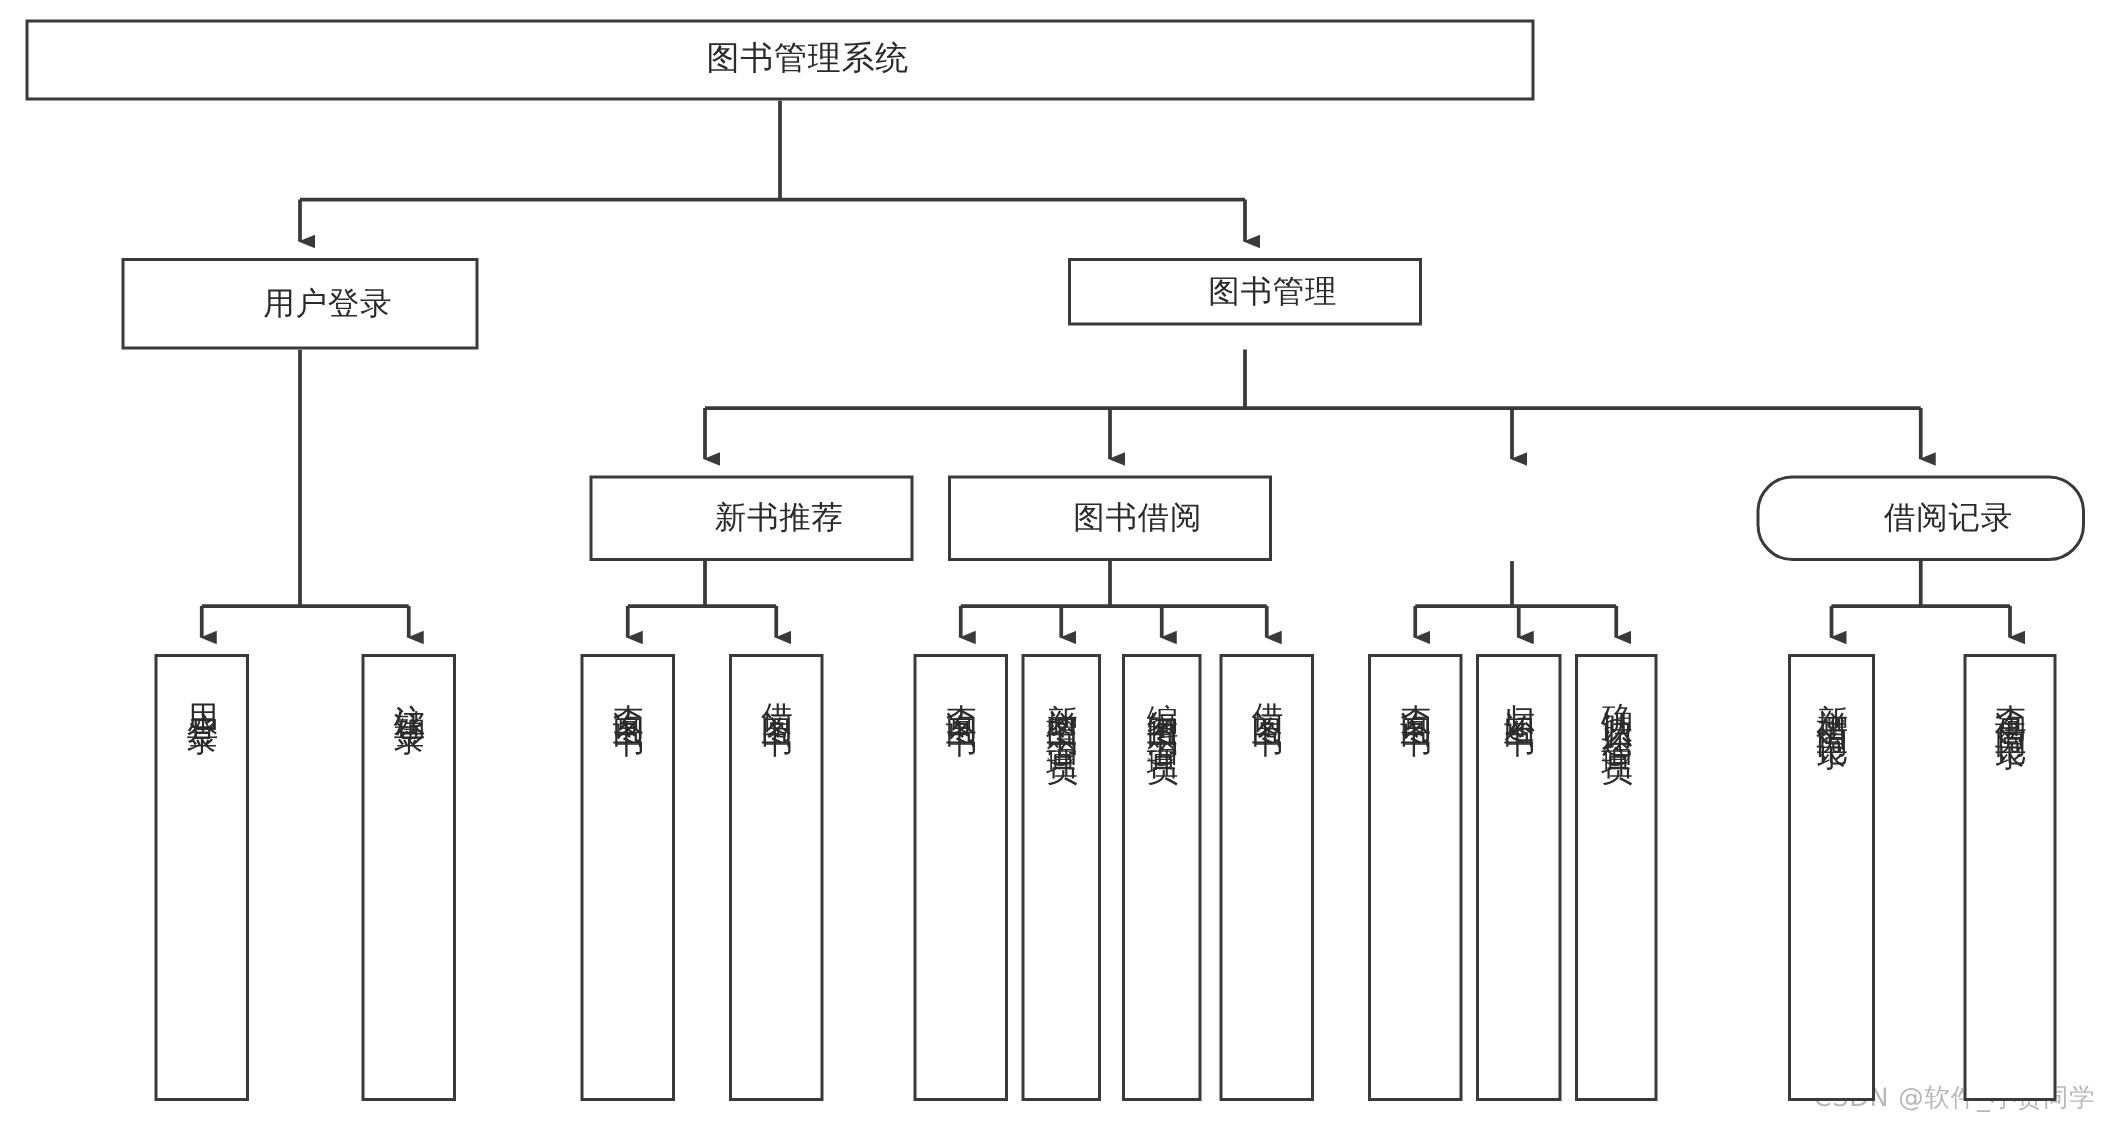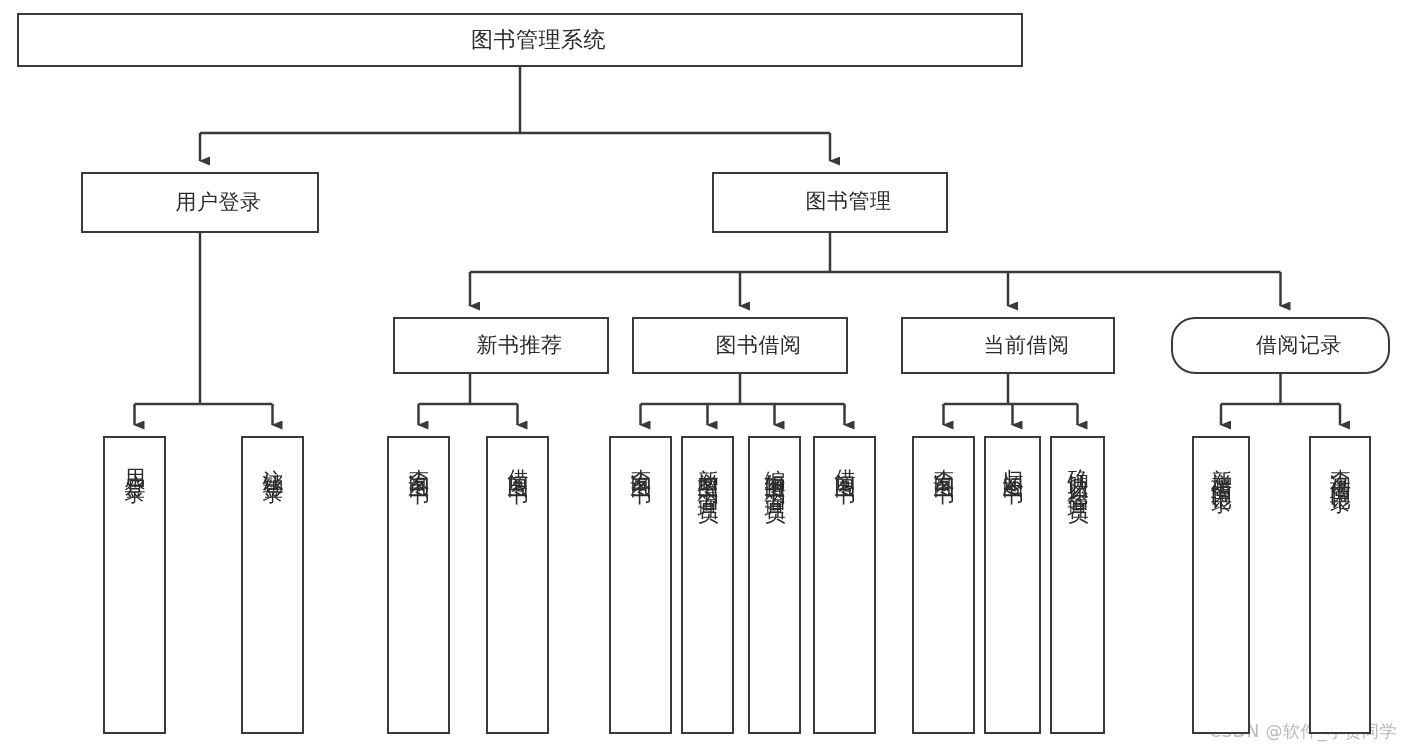--- a/index.html
+++ b/index.html
@@ -122,31 +122,28 @@
       </g>
   </svg>
 
   <div class="watermark">CSDN @软件_小贺同学</div>
 <div class="node h root" style="left: 17px; top: 13px; width: 1006px; height: 54px;">
       <span>图书管理系统</span>
     </div>
     <div class="node h" style="left: 81px; top: 172px; width: 238px; height: 61px;">
       <span>用户登录</span>
     </div>
-    <div class="node h" style="left: 712px; top: 172px; width: 236px; height: 61px; font-family: Liberation Mono, monospace;">
+    <div class="node h" style="left: 712px; top: 172px; width: 236px; height: 45px;">
       <span>图书管理</span>
     </div>
     <div class="node h" style="left: 362px; top: 317px; width: 216px; height: 57px; margin-left: 31px;">
       <span>新书推荐</span>
     </div>
     <div class="node h" style="left: 632px; top: 317px; width: 216px; height: 57px;">
       <span>图书借阅</span>
-    </div>
-    <div class="node h" style="left: 901px; top: 317px; width: 214px; height: 57px;">
-      <span>当前借阅</span>
     </div>
     <div class="node h" style="left: 1171px; top: 317px; width: 219px; height: 57px; border-radius: 24px;">
       <span>借阅记录</span>
     </div>
     <div class="node v" style="left: 103px; top: 436px; width: 63px; height: 298px;">
       <span class="vtext">用户登录</span>
     </div>
     <div class="node v" style="left: 241px; top: 436px; width: 63px; height: 298px;">
       <span class="vtext">注销登录</span>
     </div>

